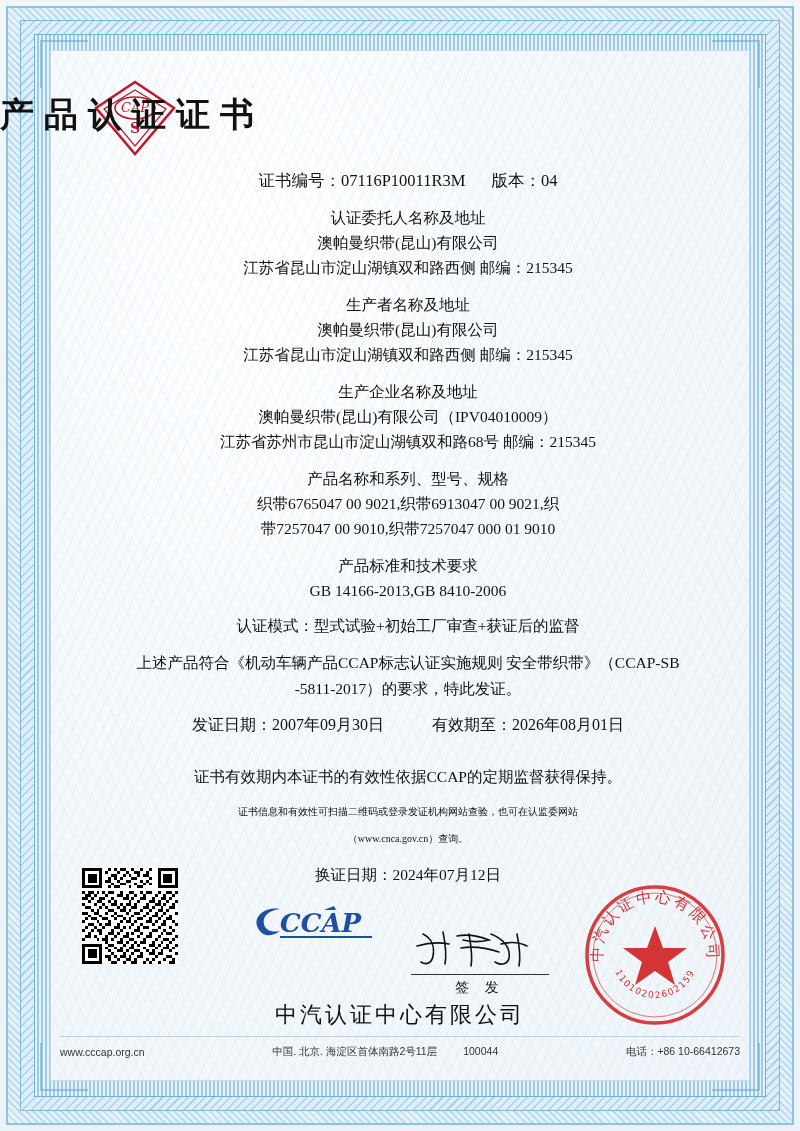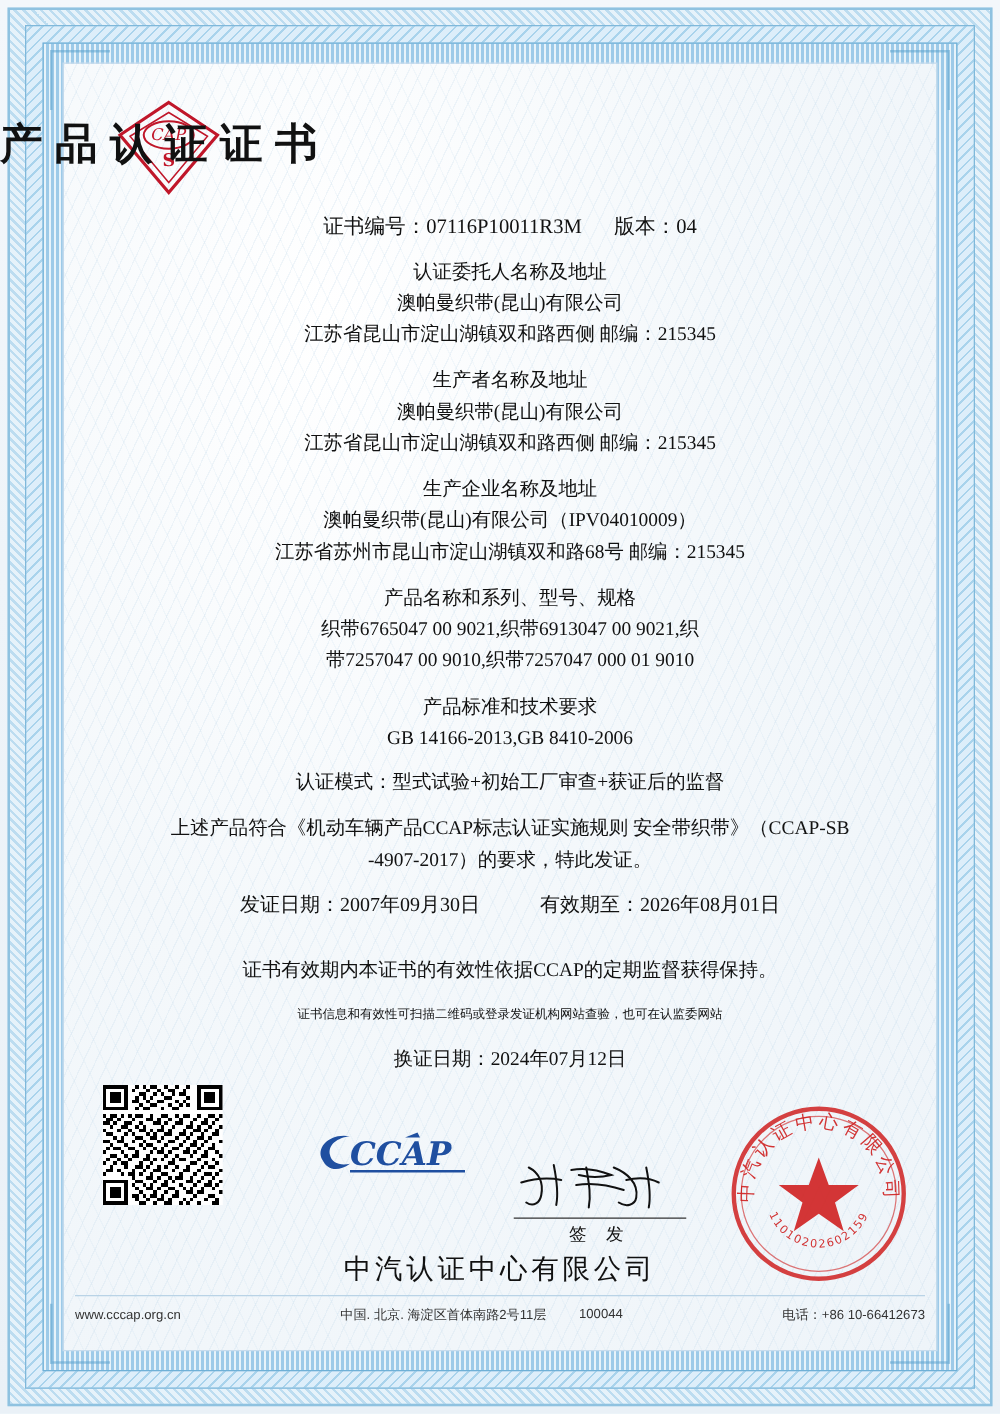--- a/index.html
+++ b/index.html
@@ -183,31 +183,32 @@
     <div class="line">织带6765047 00 9021,织带6913047 00 9021,织</div>
     <div class="line">带7257047 00 9010,织带7257047 000 01 9010</div>
 
     <div class="line sec-head">产品标准和技术要求</div>
     <div class="line">GB 14166-2013,GB 8410-2006</div>
 
     <div class="line" style="margin-top:10px">认证模式：型式试验+初始工厂审查+获证后的监督</div>
 
     <div class="statement">
       <div class="line wrap">上述产品符合《机动车辆产品CCAP标志认证实施规则 安全带织带》（CCAP-SB</div>
-      <div class="line wrap">-4907-2017）的要求，特此发证。</div>
+      <div class="line wrap">-5811-2017）的要求，特此发证。</div>
     </div>
 
     <div class="dates line">
       <span>发证日期：</span><span>2007年09月30日</span><span class="sp"></span><span>有效期至：</span><span>2026年08月01日</span>
     </div>
 
     <div class="note line">证书有效期内本证书的有效性依据CCAP的定期监督获得保持。</div>
 
     <div class="note2">
       <div class="line">证书信息和有效性可扫描二维码或登录发证机构网站查验，也可在认监委网站</div>
+      <div class="line">（www.cnca.gov.cn）查询。</div>
     </div>
 
     <div class="reissue line">
       <span>换证日期：</span><span>2024年07月12日</span>
     </div>
 
   </div>
 
   <div class="qr">
     <svg width="96" height="96" viewBox="0 0 33 33" shape-rendering="crispEdges">

